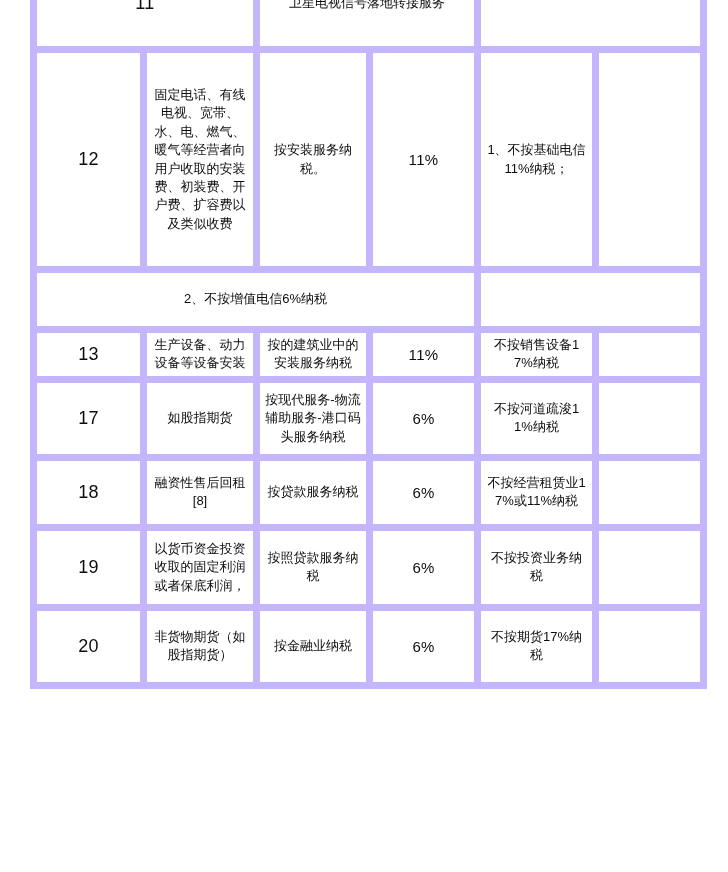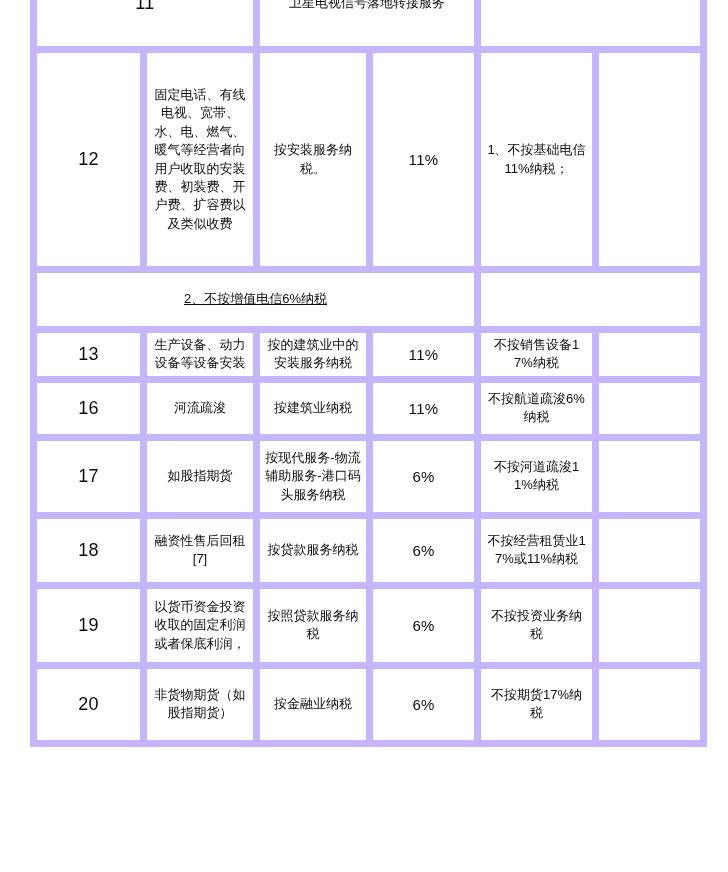--- a/index.html
+++ b/index.html
@@ -50,21 +50,21 @@
   }
   .c1 { width: 110px; }
   .c2 { width: 113px; }
   .c3 { width: 113px; }
   .c4 { width: 108px; }
   .c5 { width: 118px; }
   .c6 { width: 108px; }
   
   tr.r11 { height: 92px; }
   tr.r12 { height: 220px; }
-  tr.rnote { height: 60px; text-decoration: underline; }
+  tr.rnote { height: 60px; }
   tr.r13 { height: 45px; }
   tr.r14 { height: 74px; }
   tr.r15 { height: 77px; }
   tr.r16 { height: 58px; }
   tr.r17 { height: 78px; }
   tr.r18 { height: 70px; }
   tr.r19 { height: 80px; }
   tr.r20 { height: 78px; }
 </style>
 </head>
@@ -106,41 +106,33 @@
         <td class="num">13</td>
         <td>生产设备、动力设备等设备安装</td>
         <td>按的建筑业中的安装服务纳税</td>
         <td class="rate">11%</td>
         <td>不按销售设备17%纳税</td>
         <td class="blank"></td>
       </tr>
 
 
 
-      <tr class="r16">
-        <td class="num">16</td>
-        <td>河流疏浚</td>
-        <td>按建筑业纳税</td>
-        <td class="rate">11%</td>
-        <td>不按航道疏浚6%纳税</td>
-        <td class="blank"></td>
-      </tr>
 
       <tr class="r17">
         <td class="num">17</td>
         <td>如股指期货</td>
         <td>按现代服务-物流辅助服务-港口码头服务纳税</td>
         <td class="rate">6%</td>
         <td>不按河道疏浚11%纳税</td>
         <td class="blank"></td>
       </tr>
 
       <tr class="r18">
         <td class="num">18</td>
-        <td>融资性售后回租[7]</td>
+        <td>融资性售后回租[8]</td>
         <td>按贷款服务纳税</td>
         <td class="rate">6%</td>
         <td>不按经营租赁业17%或11%纳税</td>
         <td class="blank"></td>
       </tr>
 
       <tr class="r19">
         <td class="num">19</td>
         <td>以货币资金投资收取的固定利润或者保底利润，</td>
         <td>按照贷款服务纳税</td>

